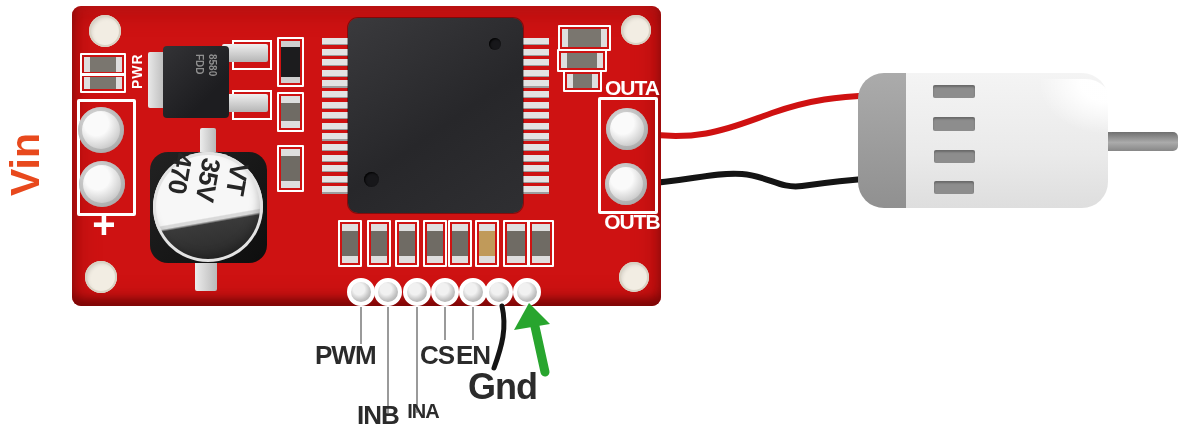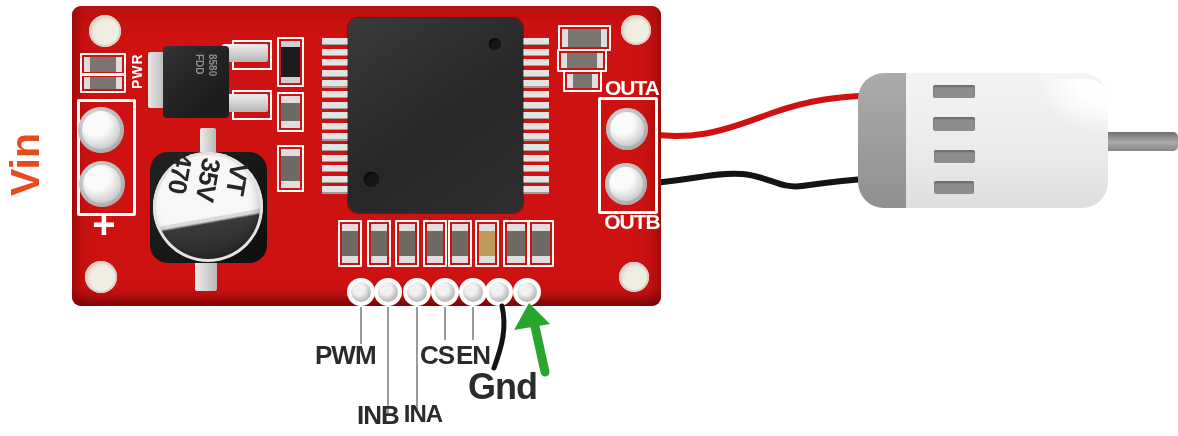--- a/index.html
+++ b/index.html
@@ -227,16 +227,16 @@
     <path d="M545,372 L534,322" fill="none" stroke="var(--green)" stroke-width="9" stroke-linecap="round"></path>
     <polygon points="529,303 550,324 514,330" fill="var(--green)"></polygon>
   </svg>
 
   <div class="anno vtext" style="left:2px;top:108px;width:46px;height:112px;font-size:41px;color:var(--vin-orange);letter-spacing:0">Vin</div>
 
   <div class="anno" style="left:315px;top:340px;width:60px;font-size:26px">PWM</div>
   <div class="anno" style="left:419px;top:340px;width:36px;font-size:26px">CS</div>
   <div class="anno" style="left:455px;top:340px;width:36px;font-size:26px">EN</div>
   <div class="anno" style="left:354px;top:400px;width:48px;font-size:26px">INB</div>
-  <div class="anno" style="left:399px;top:400px;width:48px;font-size:24px">INA</div>
+  <div class="anno" style="left:399px;top:400px;width:48px;font-size:20px">INA</div>
   <div class="anno" style="left:468px;top:366px;width:66px;font-size:36px">Gnd</div>
 
 </div>
 
 </body></html>

